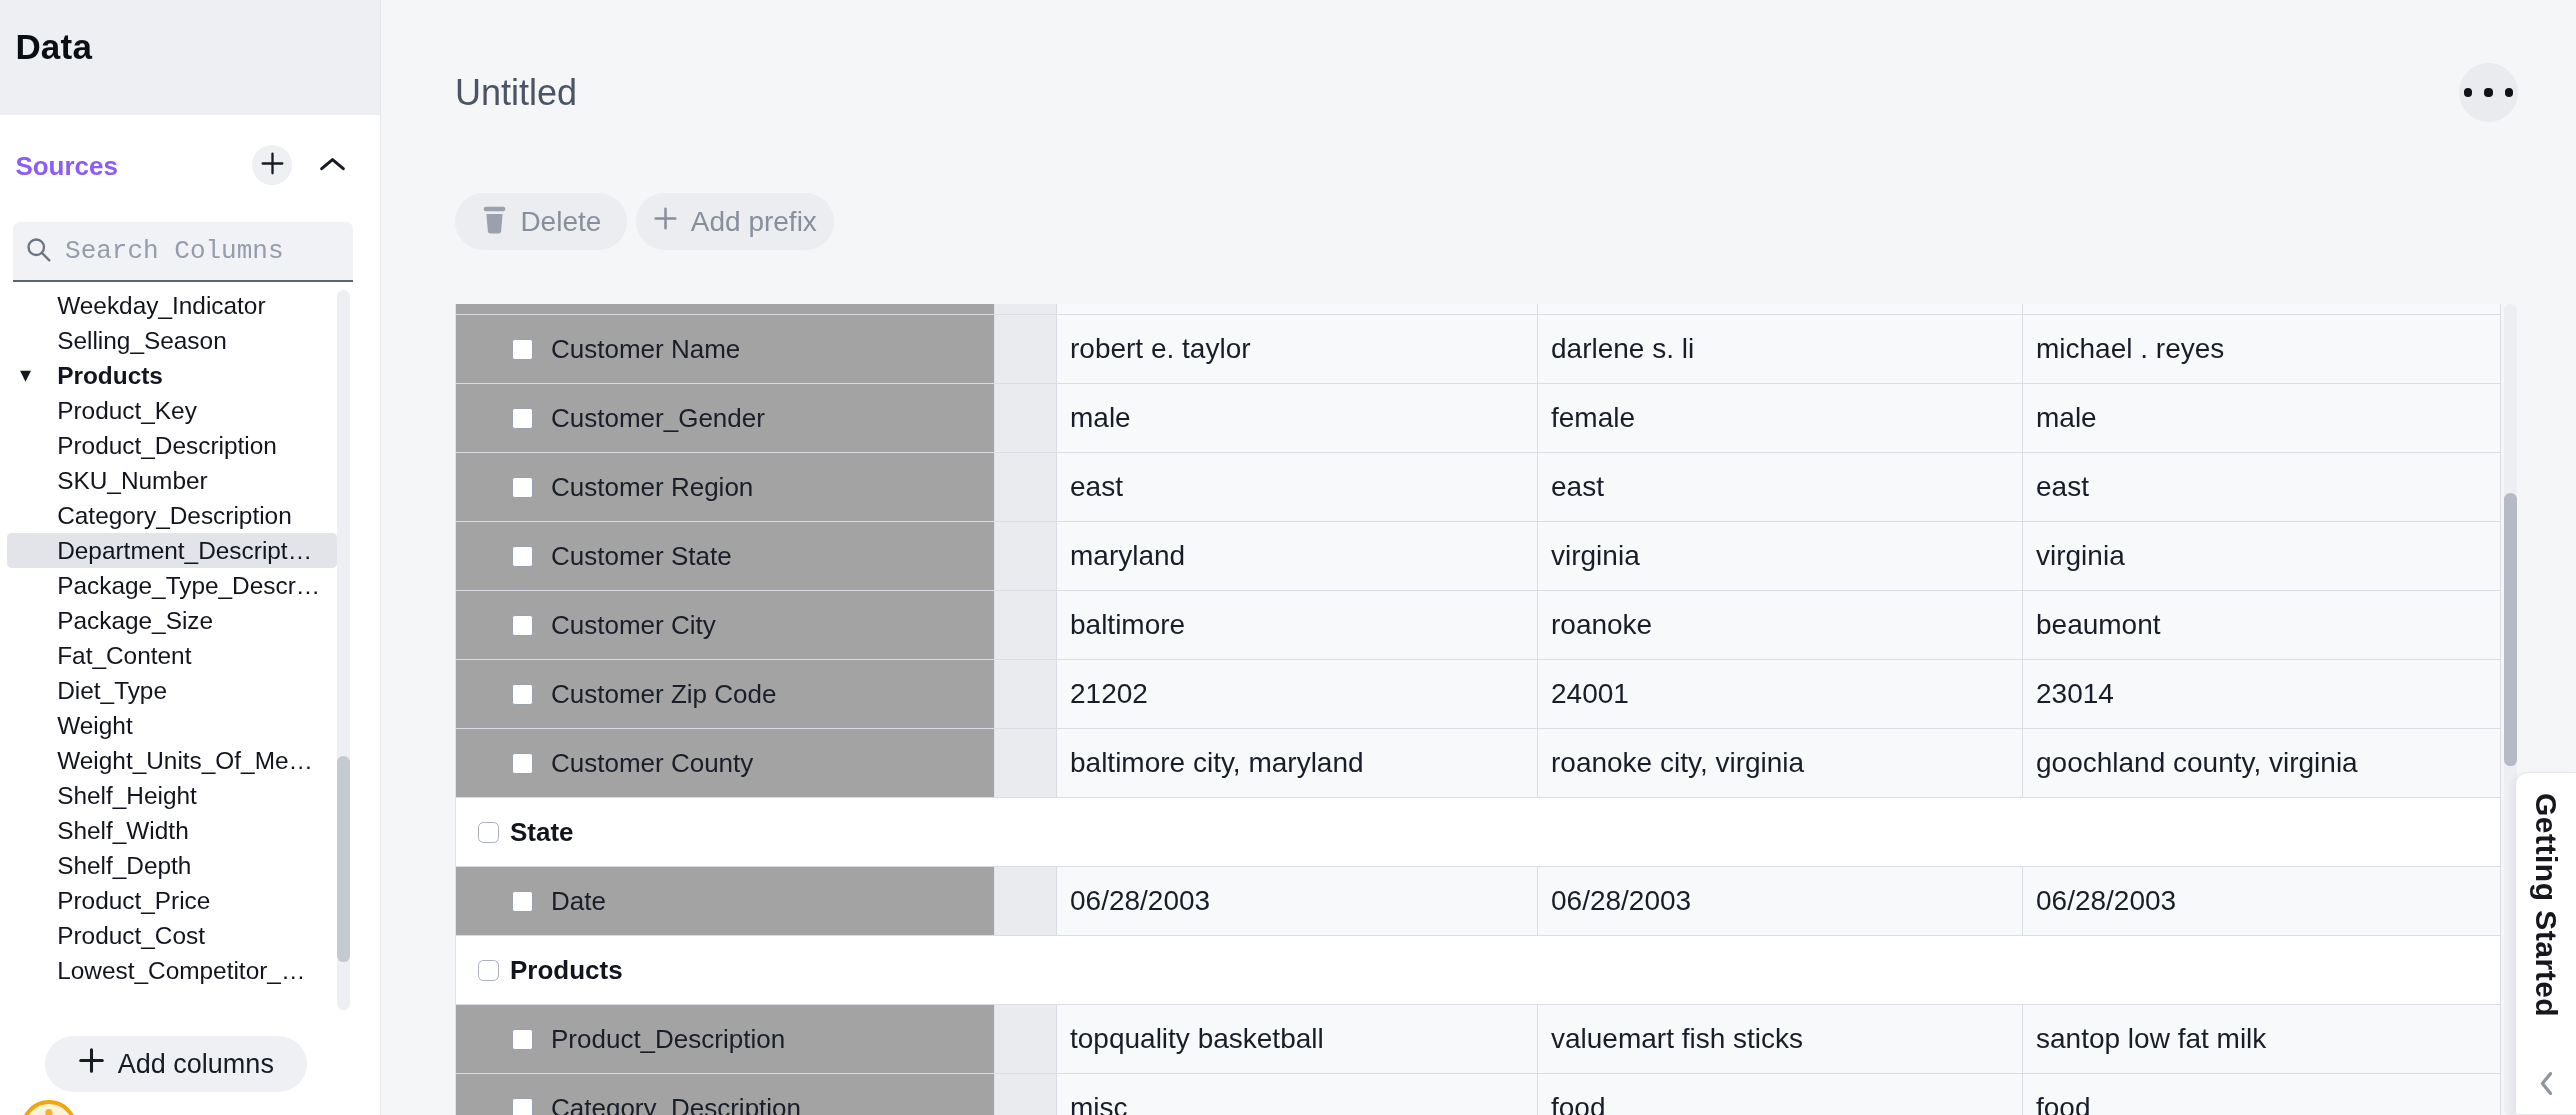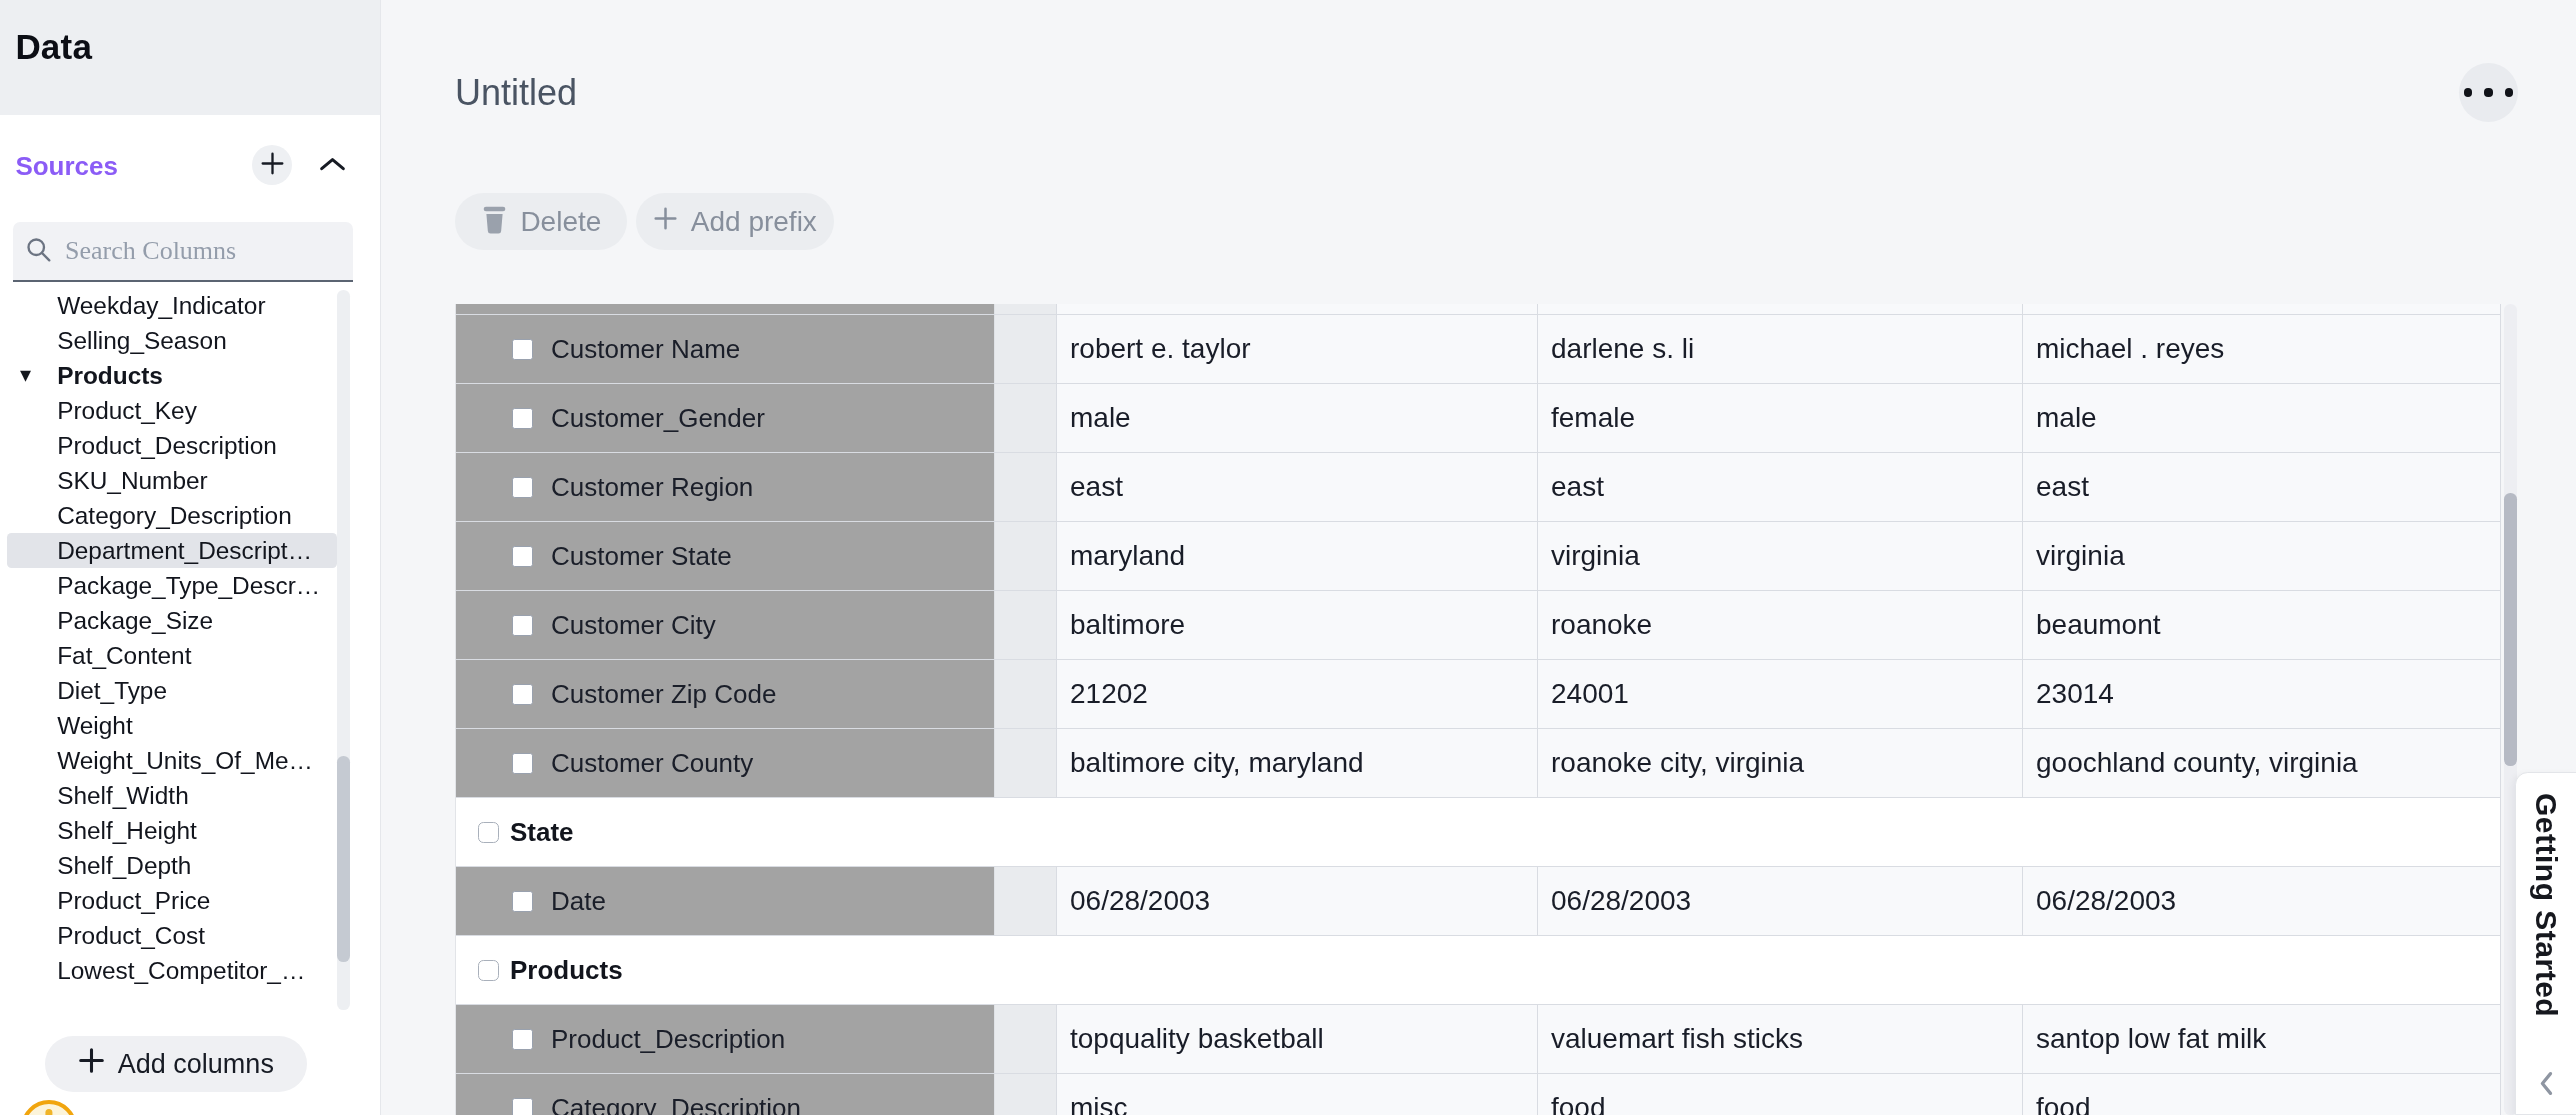--- a/index.html
+++ b/index.html
@@ -39,21 +39,21 @@
 
   .search-box {
     position: absolute; left: 12.7px; top: 222px; width: 340px; height: 60px;
     background: #f1f2f5; border-radius: 7.2px 7.2px 0 0;
     border-bottom: 2.7px solid #5b6472;
     display: flex; align-items: center; padding: 0 12.7px;
   }
   .search-box svg { flex: 0 0 auto; margin-right: 12.7px; }
   .search-input {
     flex: 1; border: none; outline: none; background: transparent;
-    font-family: Liberation Serif, serif; font-size: 26px; color: #8b5cf6;
+    font-family: Liberation Mono, monospace; font-size: 26px; color: #8b5cf6;
   }
   .search-input::placeholder { color: #949dab; }
 
   .col-list { position: absolute; left: 0; top: 288px; width: 381px; height: 699px; overflow: hidden; }
   .sb-item {
     position: relative; height: 35px; margin: 0 44px 0 7.2px;
     display: flex; align-items: center; padding-left: 50px;
     font-size: 24.4px; color: #12151d; border-radius: 4.5px; cursor: pointer;
     white-space: nowrap;
   }
@@ -239,24 +239,24 @@
         <div class="sb-item">
           <span class="sb-item-label">Diet_Type</span>
         </div>
         <div class="sb-item">
           <span class="sb-item-label">Weight</span>
         </div>
         <div class="sb-item">
           <span class="sb-item-label">Weight_Units_Of_Me…</span>
         </div>
         <div class="sb-item">
+          <span class="sb-item-label">Shelf_Height</span>
+        </div>
+        <div class="sb-item">
           <span class="sb-item-label">Shelf_Width</span>
-        </div>
-        <div class="sb-item">
-          <span class="sb-item-label">Shelf_Height</span>
         </div>
         <div class="sb-item">
           <span class="sb-item-label">Shelf_Depth</span>
         </div>
         <div class="sb-item">
           <span class="sb-item-label">Product_Price</span>
         </div>
         <div class="sb-item">
           <span class="sb-item-label">Product_Cost</span>
         </div>

